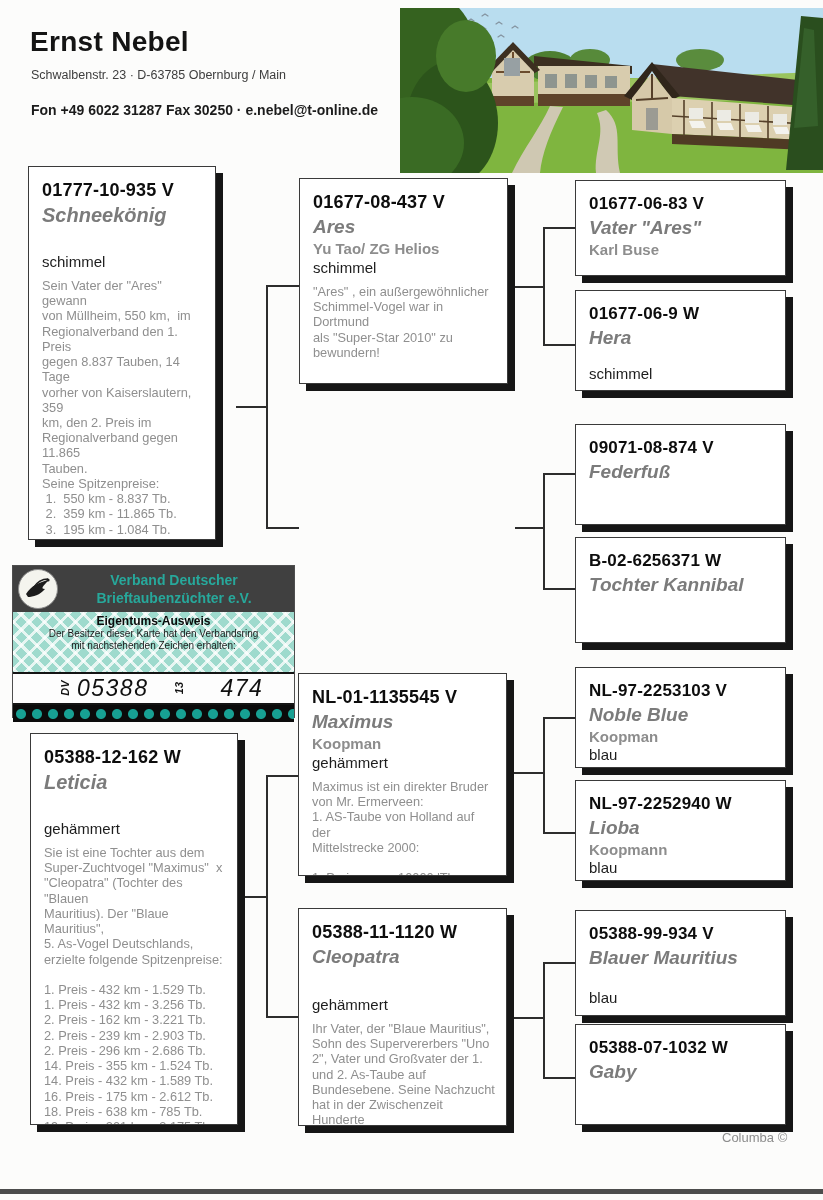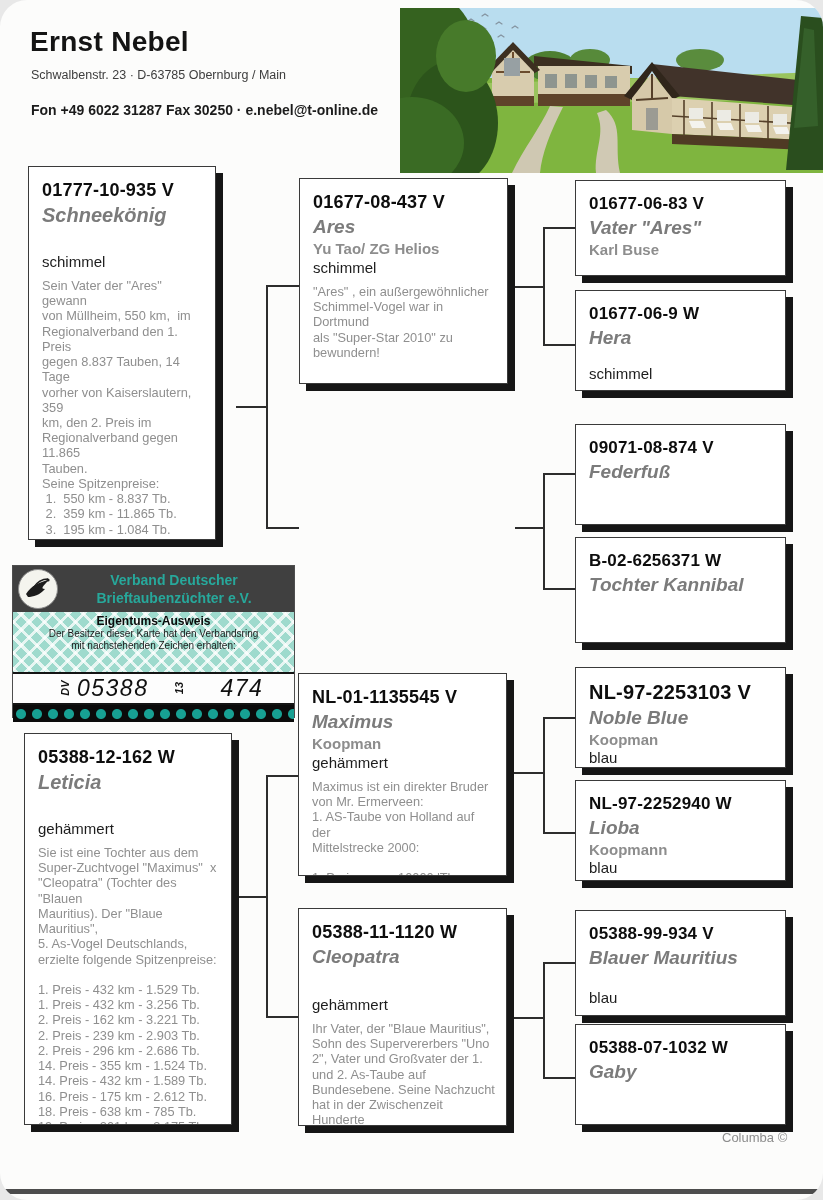--- a/index.html
+++ b/index.html
@@ -1,17 +1,17 @@
 <!DOCTYPE html>
 <html><head>
 <meta charset="utf-8">
 <style>
   html,body{margin:0;padding:0;background:#e8e8e8;}
   .page{position:relative;width:823px;height:1200px;background:#fcfcfb;overflow:hidden;
-        font-family:"Liberation Sans","DejaVu Sans",sans-serif;border-radius:27px;}
+        font-family:"Liberation Sans","DejaVu Sans",sans-serif;}
   
   .owner-name{position:absolute;left:30px;top:26px;font-size:28px;font-weight:bold;color:#141414;letter-spacing:.3px;}
   .owner-address{position:absolute;left:31px;top:68px;font-size:12.5px;color:#3d3d3d;}
   .owner-contact{position:absolute;left:31px;top:102px;font-size:14px;font-weight:bold;color:#1b1b1b;}
   
   .photo{position:absolute;left:400px;top:8px;width:423px;height:165px;overflow:hidden;}
   
   .pbox{position:absolute;background:#fff;border:1.5px solid #3a3a3a;box-shadow:7px 7px 0 #161616;
         padding:7px 10px 0 13px;box-sizing:border-box;overflow:hidden;}
   .ring{font-size:18px;font-weight:bold;color:#0d0d0d;margin-top:6px;letter-spacing:.2px;}
@@ -206,21 +206,21 @@
       <div class="ring-strip">
         <span class="rs-prefix">DV</span>
         <span class="rs-num">05388</span>
         <span class="rs-year">13</span>
         <span class="rs-serial">474</span>
       </div>
       <div class="ornament"></div>
     </div>
   </div>
 
-  <div class="pbox" style="left:24px;top:733px;width:208px;height:392px">
+  <div class="pbox" style="left:30px;top:733px;width:208px;height:392px">
     <div class="ring">05388-12-162 W</div>
     <div class="pname" style="font-size:20px">Leticia</div>
     <div class="pcolor mt26">gehämmert</div>
     <div class="desc">Sie ist eine Tochter aus dem
 Super-Zuchtvogel "Maximus"  x
 "Cleopatra" (Tochter des "Blauen
 Mauritius). Der "Blaue Mauritius",
 5. As-Vogel Deutschlands,
 erzielte folgende Spitzenpreise:
 
@@ -289,21 +289,21 @@
     <div class="ring" style="font-size:17px">09071-08-874 V</div>
     <div class="pname">Federfuß</div>
   </div>
 
   <div class="pbox" style="left:575px;top:537px;width:211px;height:106px">
     <div class="ring" style="font-size:17px">B-02-6256371 W</div>
     <div class="pname">Tochter Kannibal</div>
   </div>
 
   <div class="pbox" style="left:575px;top:667px;width:211px;height:101px">
-    <div class="ring" style="font-size:20px">NL-97-2253103 V</div>
+    <div class="ring" style="font-size:17px">NL-97-2253103 V</div>
     <div class="pname">Noble Blue</div>
     <div class="strain">Koopman</div>
     <div class="pcolor" style="margin-top:1px">blau</div>
   </div>
 
   <div class="pbox" style="left:575px;top:780px;width:211px;height:101px">
     <div class="ring" style="font-size:17px">NL-97-2252940 W</div>
     <div class="pname">Lioba</div>
     <div class="strain">Koopmann</div>
     <div class="pcolor" style="margin-top:1px">blau</div>

